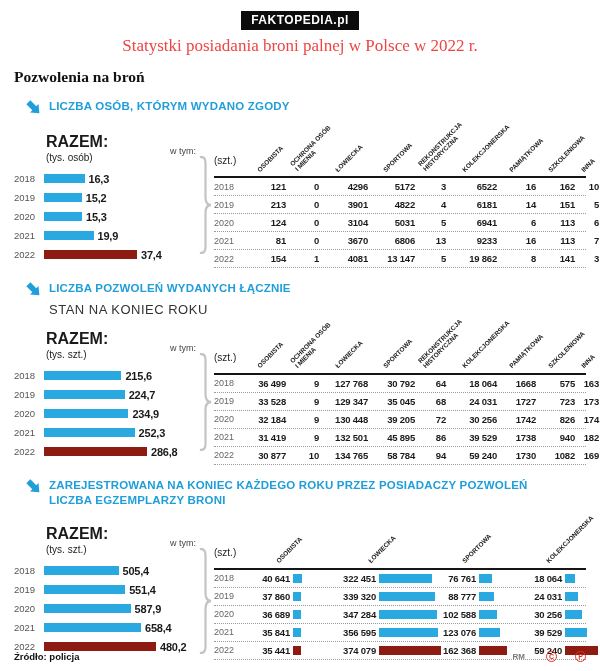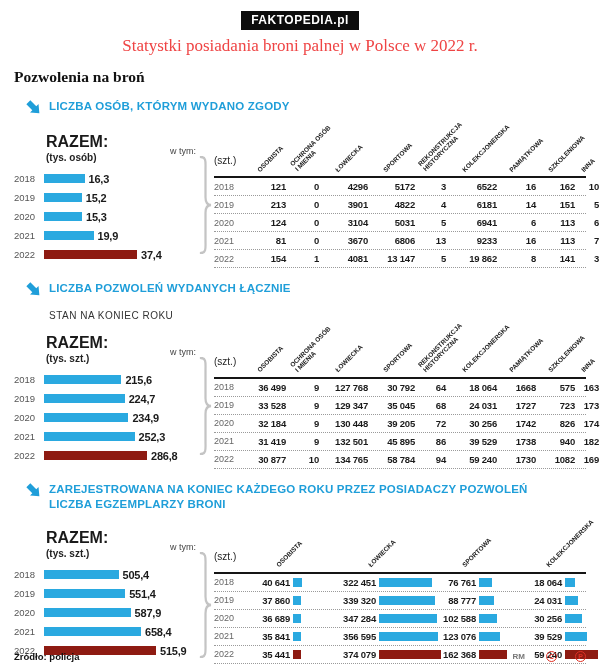--- a/index.html
+++ b/index.html
@@ -18,27 +18,27 @@
     font-family:"Liberation Serif",serif;font-size:17px;margin-top:6px;color:#ef4444;
   }
   .kicker{
     font-family:"Liberation Serif",serif;font-weight:bold;font-size:15.5px;
     margin-top:12px;color:#111;
   }
   .sec{margin-top:13px;}
   .sec-head{display:flex;gap:7px;align-items:flex-start;margin-left:12px;margin-bottom:4px;}
   .arrow-ic{flex:0 0 auto;margin-top:1px;}
   .sec-title{color:#1f9ed9;font-weight:bold;font-size:11.5px;line-height:1.3;letter-spacing:.2px;}
-  .sec-sub{font-size:10px;color:#333;letter-spacing:.5px;margin-top:14px;}
+  .sec-sub{font-size:13px;color:#333;letter-spacing:.5px;margin-top:6px;}
   .sec-body{display:flex;align-items:flex-start;}
   
   .chart-wrap{width:150px;flex:0 0 auto;padding-top:8px;overflow:visible;}
   .razem{margin-left:32px;font-size:11px;line-height:1.2;margin-bottom:5px;}
   .razem b{font-size:16px;}
-  .razem .unit{font-size:10px;font-weight:bold;color:#222;}
+  .razem .unit{font-size:10px;font-weight:normal;color:#222;}
   .crow{display:flex;align-items:center;height:19px;white-space:nowrap;}
   .yr{width:30px;flex:0 0 auto;color:#555;font-size:9.5px;}
   .cbar{height:9px;background:#2aa9e0;flex:0 0 auto;}
   .cbar.red{background:#8e1b12;}
   .cval{font-size:11px;margin-left:4px;letter-spacing:-.2px;}
   
   .wtym-col{width:50px;flex:0 0 auto;position:relative;height:140px;}
   .wtym{position:absolute;top:22px;right:18px;font-size:9px;color:#444;}
   .brace{position:absolute;right:2px;top:32px;}
   
@@ -410,21 +410,21 @@
           <b class="cval">587,9</b>
         </div>
         <div class="crow">
           <span class="yr">2021</span>
           <span class="cbar" style="width: 97px;"></span>
           <b class="cval">658,4</b>
         </div>
         <div class="crow">
           <span class="yr">2022</span>
           <span class="cbar red" style="width: 112px;"></span>
-          <b class="cval">515,9</b>
+          <b class="cval">480,2</b>
         </div>
       </div>
     <div class="wtym-col">
       <span class="wtym">w tym:</span>
       <svg class="brace" width="13" height="106" viewBox="0 0 14 100" preserveAspectRatio="none">
           <path d="M2,1 C8,1 7,6 7,14 L7,42 C7,48 9,50 13,50 C9,50 7,52 7,58 L7,86 C7,94 8,99 2,99" fill="none" stroke="#c4c4c4" stroke-width="2.4" stroke-linecap="round"></path>
         </svg>
     </div>
     <div class="tbl">
         <div class="thead" style="grid-template-columns: 32px 86px 100px 86px 81px;">

